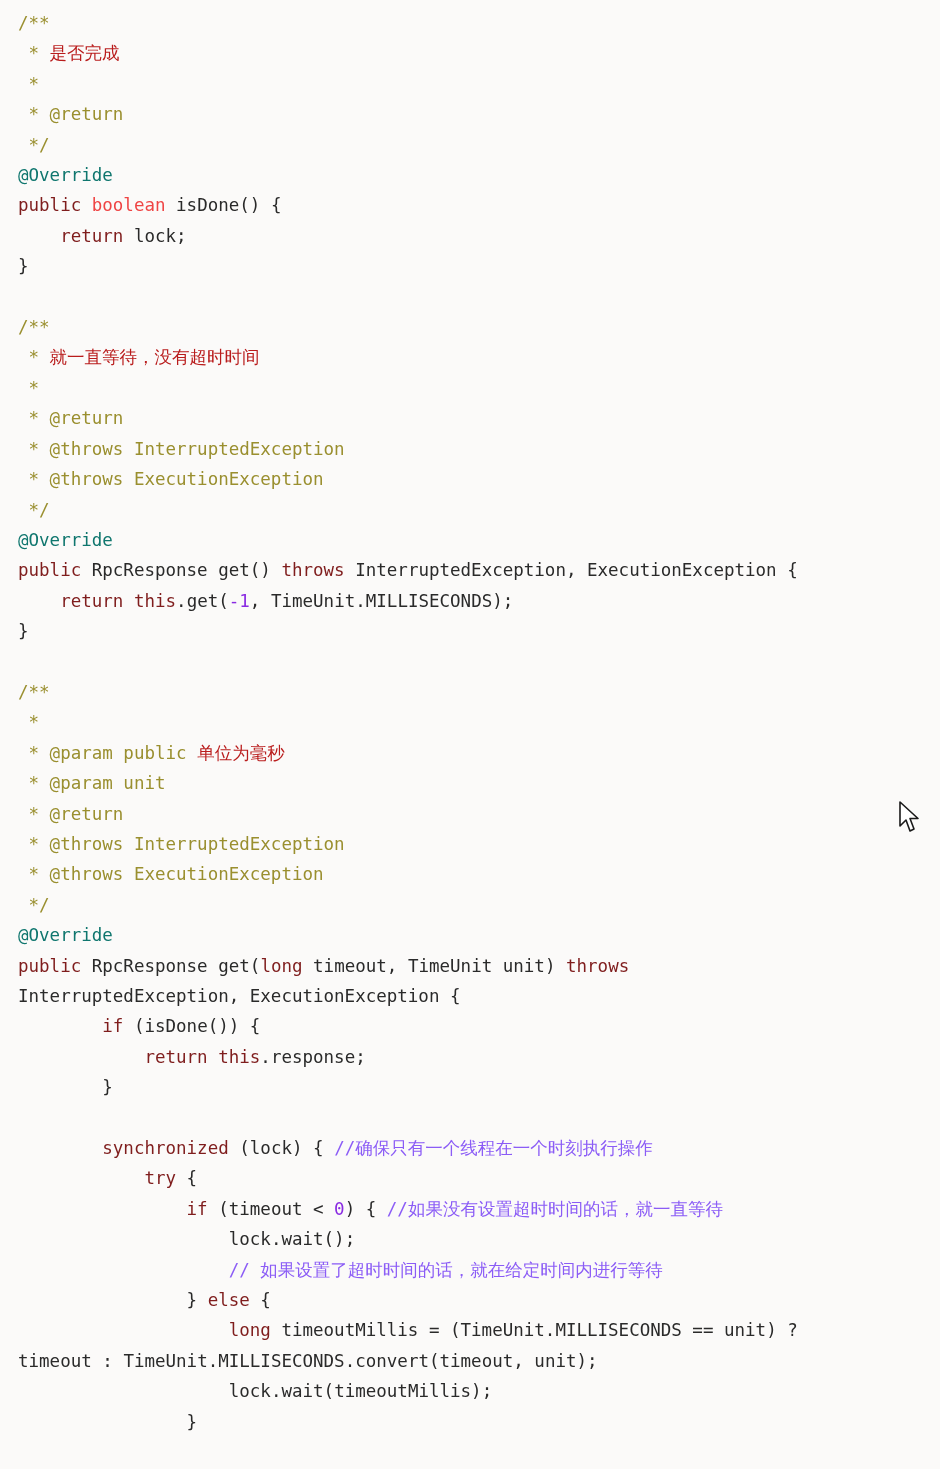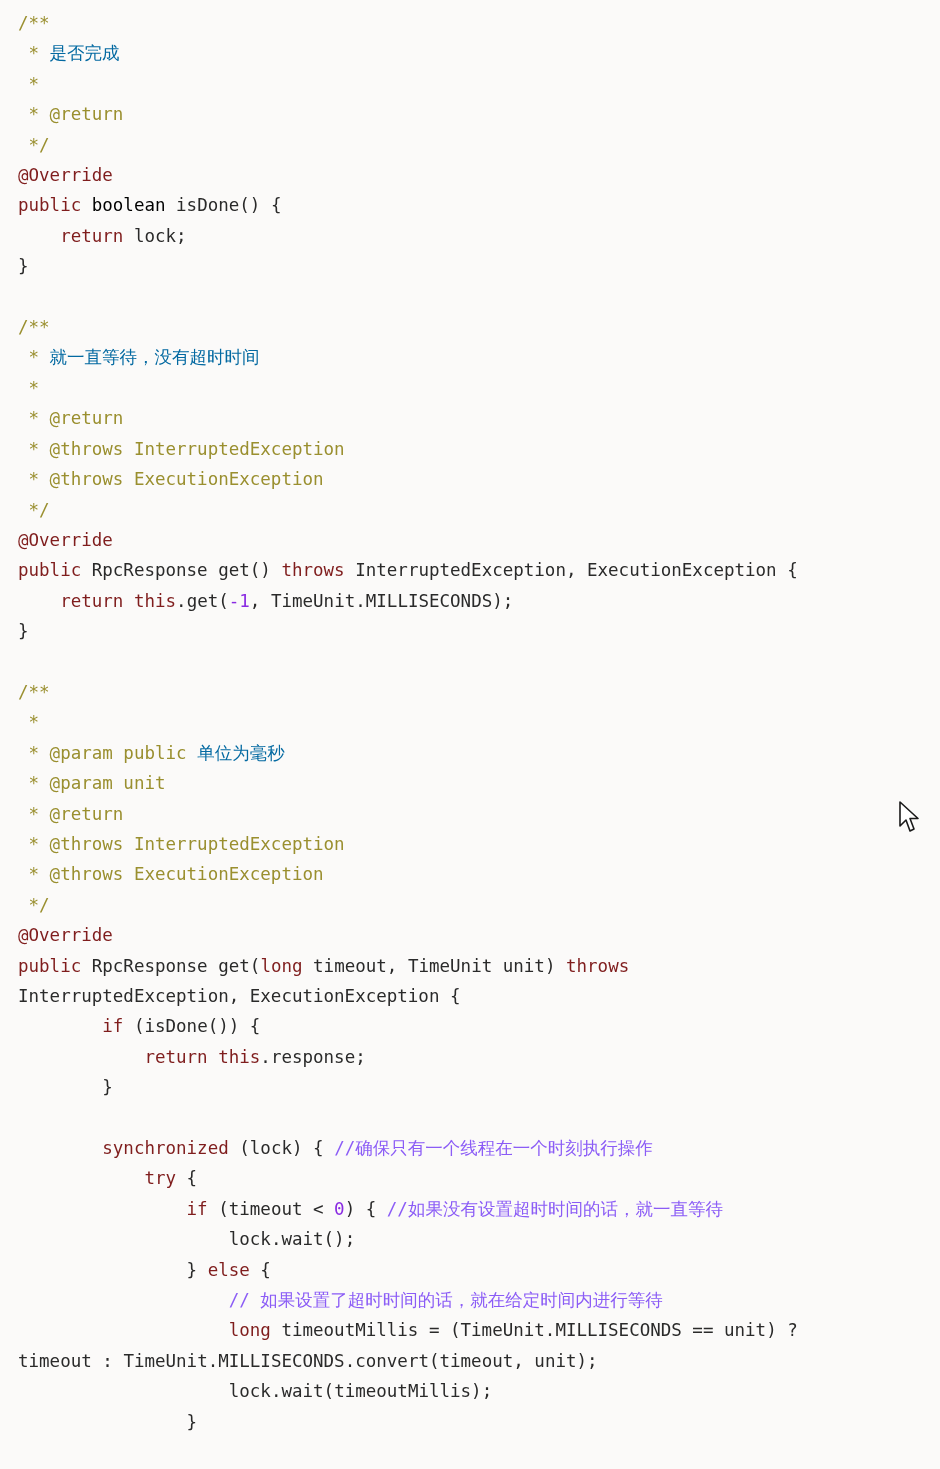--- a/index.html
+++ b/index.html
@@ -30,24 +30,24 @@
     line-height: 30.4px;
     white-space: pre;
     padding-left: 18px;
     color: #2a2a2a;
     letter-spacing: 0px;
   }
   .code-line.blank { color: transparent; }
 
   
   .c-com   { color: #9a8f2f; }       
-  .c-cn    { color: #0369a1; }       
+  .c-cn    { color: #b91c1c; }       
   .c-kw    { color: #7f1d1d; }       
-  .c-type  { color: #000000; }       
-  .c-ann   { color: #7f1d1d; }       
+  .c-type  { color: #ef4444; }       
+  .c-ann   { color: #0f766e; }       
   .c-plain { color: #2a2a2a; }
   .c-num   { color: #8a2be2; }
   .c-slash { color: #8b5cf6; }       
 
   
   .wm {
     position: absolute;
     z-index: 1;
     opacity: 0.07;
     color: #7b7b7b;
@@ -149,22 +149,22 @@
     <div class="code-line"><span class="c-kw">public</span><span class="c-plain"> </span><span class="c-plain">RpcResponse</span><span class="c-plain"> </span><span class="c-plain">get</span><span class="c-plain">(</span><span class="c-kw">long</span><span class="c-plain"> </span><span class="c-plain">timeout</span><span class="c-plain">, </span><span class="c-plain">TimeUnit</span><span class="c-plain"> </span><span class="c-plain">unit</span><span class="c-plain">) </span><span class="c-kw">throws</span></div>
     <div class="code-line"><span class="c-plain">InterruptedException</span><span class="c-plain">, </span><span class="c-plain">ExecutionException</span><span class="c-plain"> {</span></div>
     <div class="code-line"><span class="c-plain">        </span><span class="c-kw">if</span><span class="c-plain"> (</span><span class="c-plain">isDone</span><span class="c-plain">()) {</span></div>
     <div class="code-line"><span class="c-plain">            </span><span class="c-kw">return</span><span class="c-plain"> </span><span class="c-kw">this</span><span class="c-plain">.</span><span class="c-plain">response</span><span class="c-plain">;</span></div>
     <div class="code-line"><span class="c-plain">        }</span></div>
     <div class="code-line blank">&nbsp;</div>
     <div class="code-line"><span class="c-plain">        </span><span class="c-kw">synchronized</span><span class="c-plain"> (</span><span class="c-plain">lock</span><span class="c-plain">) { </span><span class="c-slash">//确保只有一个线程在一个时刻执行操作</span></div>
     <div class="code-line"><span class="c-plain">            </span><span class="c-kw">try</span><span class="c-plain"> {</span></div>
     <div class="code-line"><span class="c-plain">                </span><span class="c-kw">if</span><span class="c-plain"> (</span><span class="c-plain">timeout</span><span class="c-plain"> &lt; </span><span class="c-num">0</span><span class="c-plain">) { </span><span class="c-slash">//如果没有设置超时时间的话，就一直等待</span></div>
     <div class="code-line"><span class="c-plain">                    </span><span class="c-plain">lock</span><span class="c-plain">.</span><span class="c-plain">wait</span><span class="c-plain">();</span></div>
+    <div class="code-line"><span class="c-plain">                    </span><span class="c-slash">// 如果设置了超时时间的话，就在给定时间内进行等待</span></div>
     <div class="code-line"><span class="c-plain">                } </span><span class="c-kw">else</span><span class="c-plain"> {</span></div>
-    <div class="code-line"><span class="c-plain">                    </span><span class="c-slash">// 如果设置了超时时间的话，就在给定时间内进行等待</span></div>
     <div class="code-line"><span class="c-plain">                    </span><span class="c-kw">long</span><span class="c-plain"> </span><span class="c-plain">timeoutMillis</span><span class="c-plain"> = (</span><span class="c-plain">TimeUnit</span><span class="c-plain">.</span><span class="c-plain">MILLISECONDS</span><span class="c-plain"> == </span><span class="c-plain">unit</span><span class="c-plain">) ?</span></div>
     <div class="code-line"><span class="c-plain">timeout</span><span class="c-plain"> : </span><span class="c-plain">TimeUnit</span><span class="c-plain">.</span><span class="c-plain">MILLISECONDS</span><span class="c-plain">.</span><span class="c-plain">convert</span><span class="c-plain">(</span><span class="c-plain">timeout</span><span class="c-plain">, </span><span class="c-plain">unit</span><span class="c-plain">);</span></div>
     <div class="code-line"><span class="c-plain">                    </span><span class="c-plain">lock</span><span class="c-plain">.</span><span class="c-plain">wait</span><span class="c-plain">(</span><span class="c-plain">timeoutMillis</span><span class="c-plain">);</span></div>
     <div class="code-line"><span class="c-plain">                }</span></div>
   </div>
 
 <svg id="cursor" viewBox="0 0 22 34" style="left: 898px; top: 800px;">
   <path d="M2,2 L2,26 L8,20 L12,31 L16,29 L12,18.5 L20,18.5 Z" fill="#ffffff" stroke="#1a1a1a" stroke-width="1.6" stroke-linejoin="round"></path>
 </svg>
 

